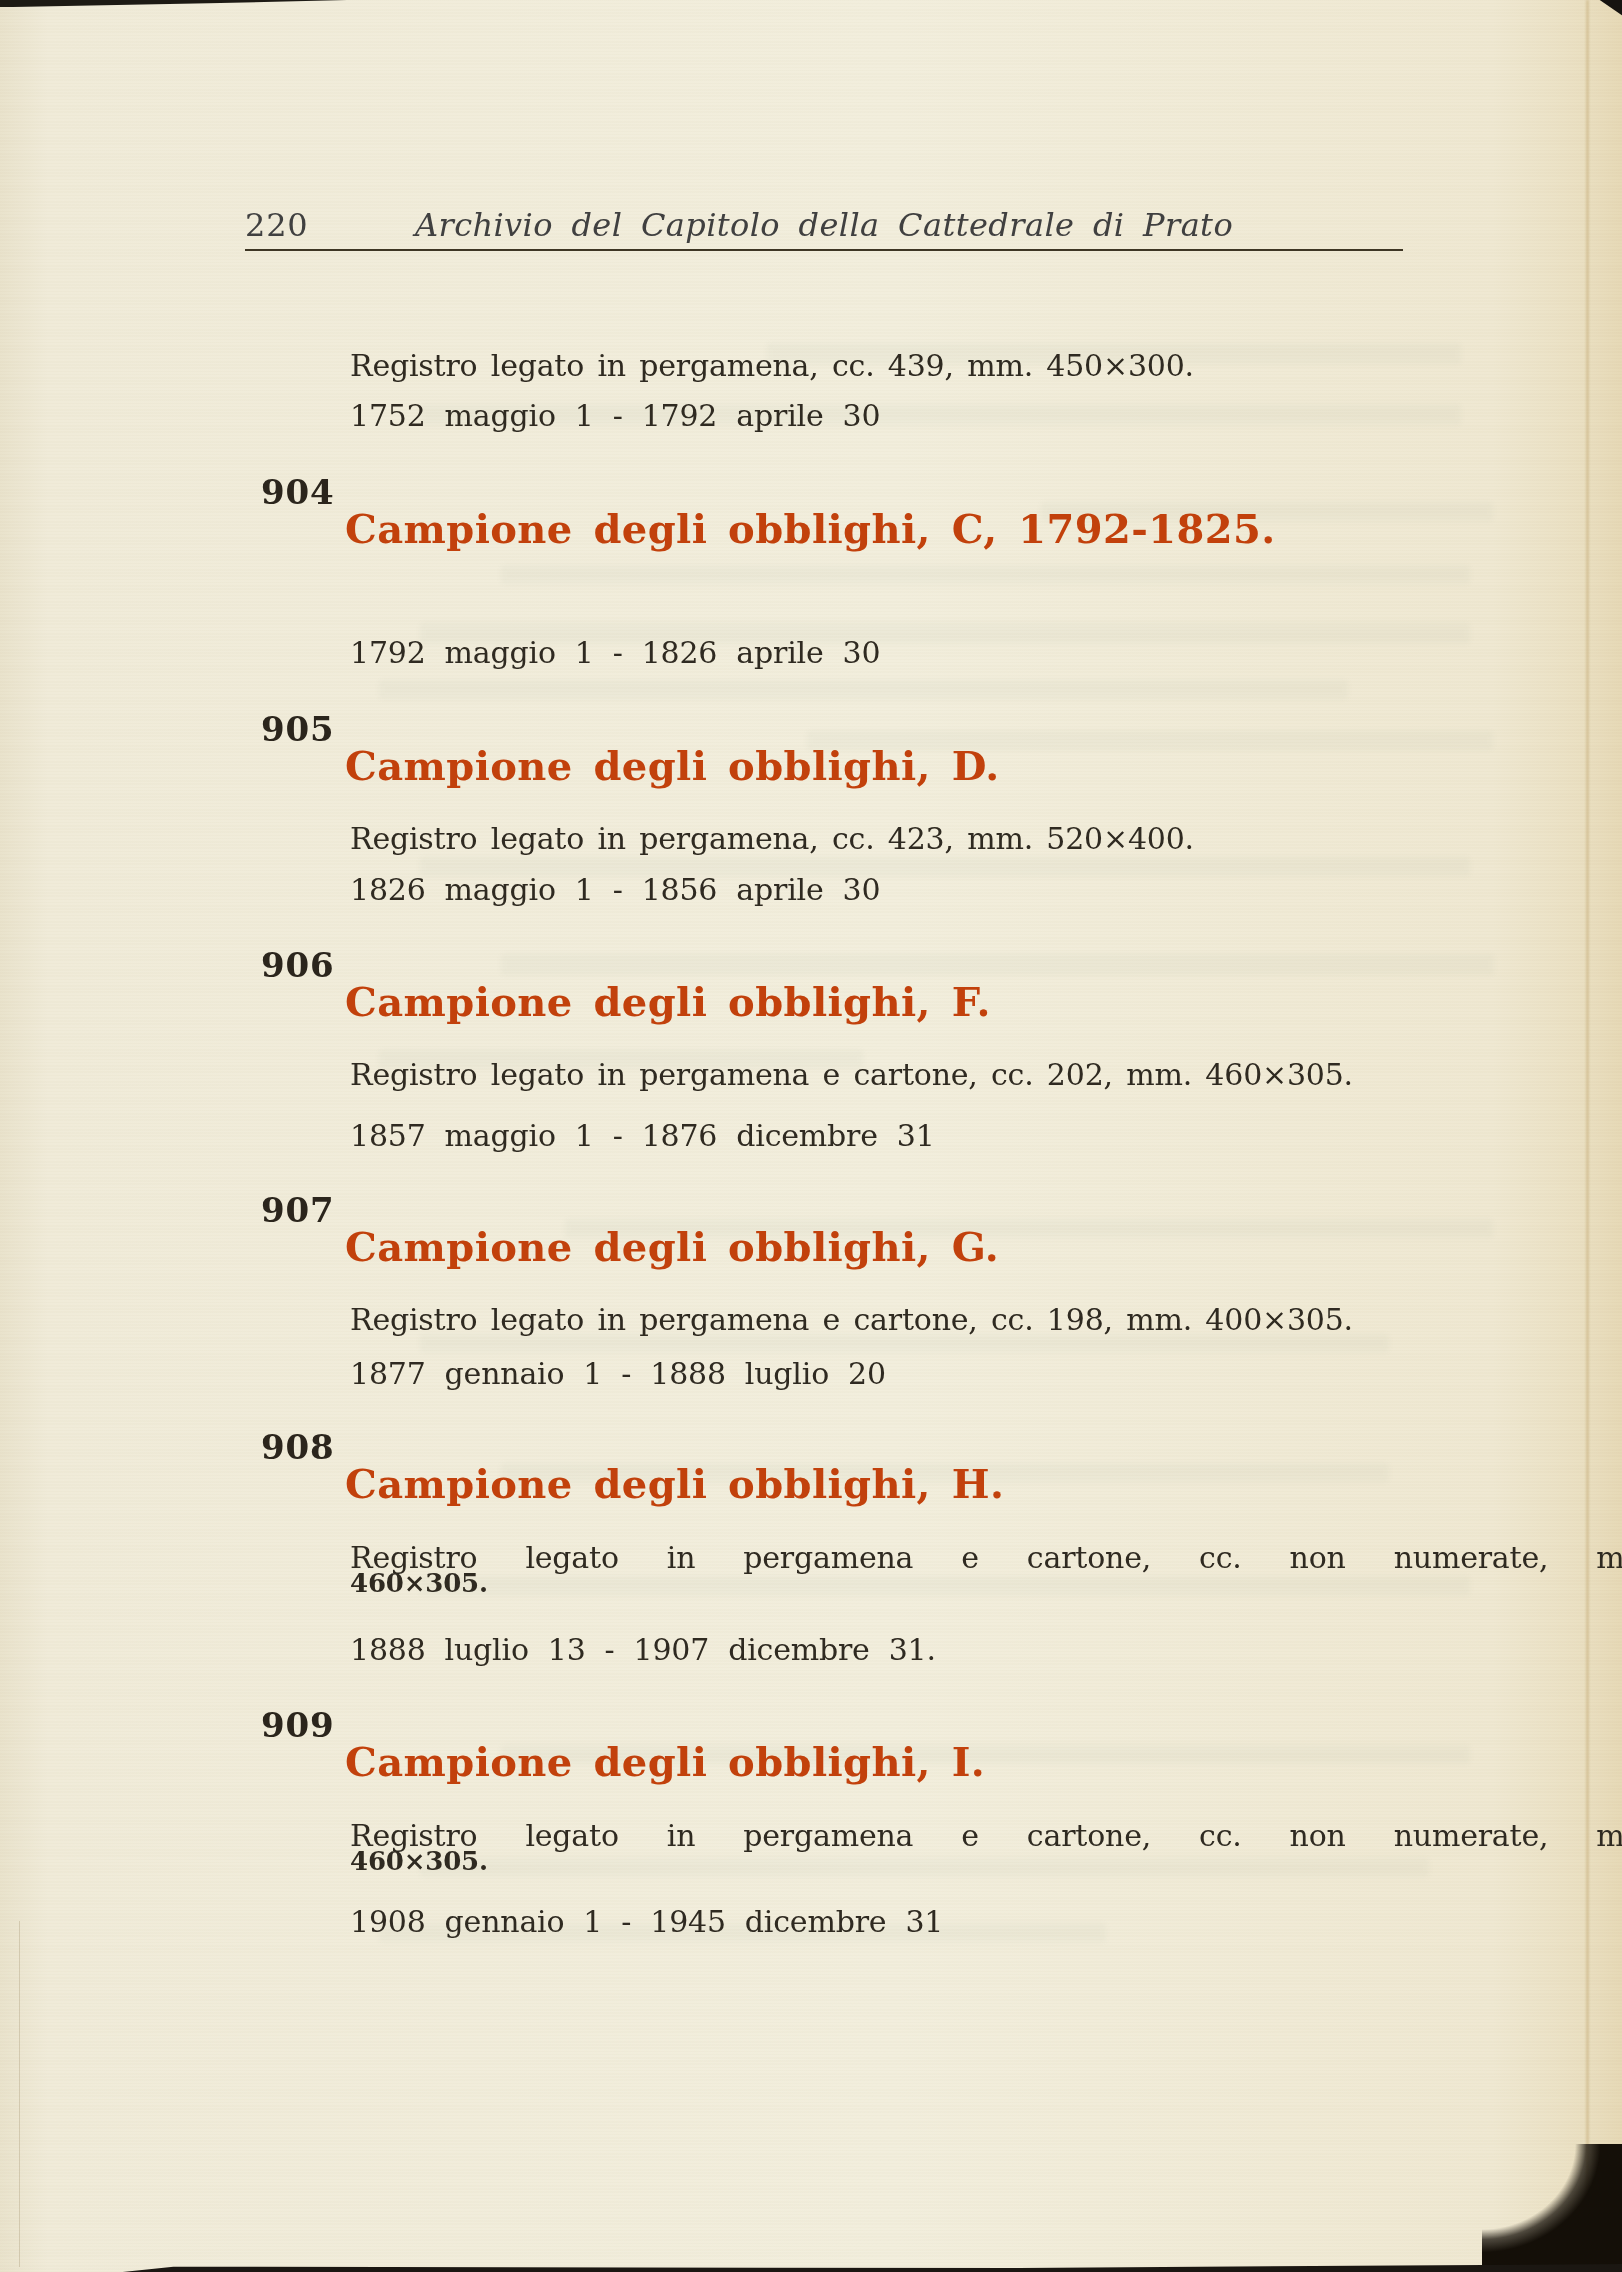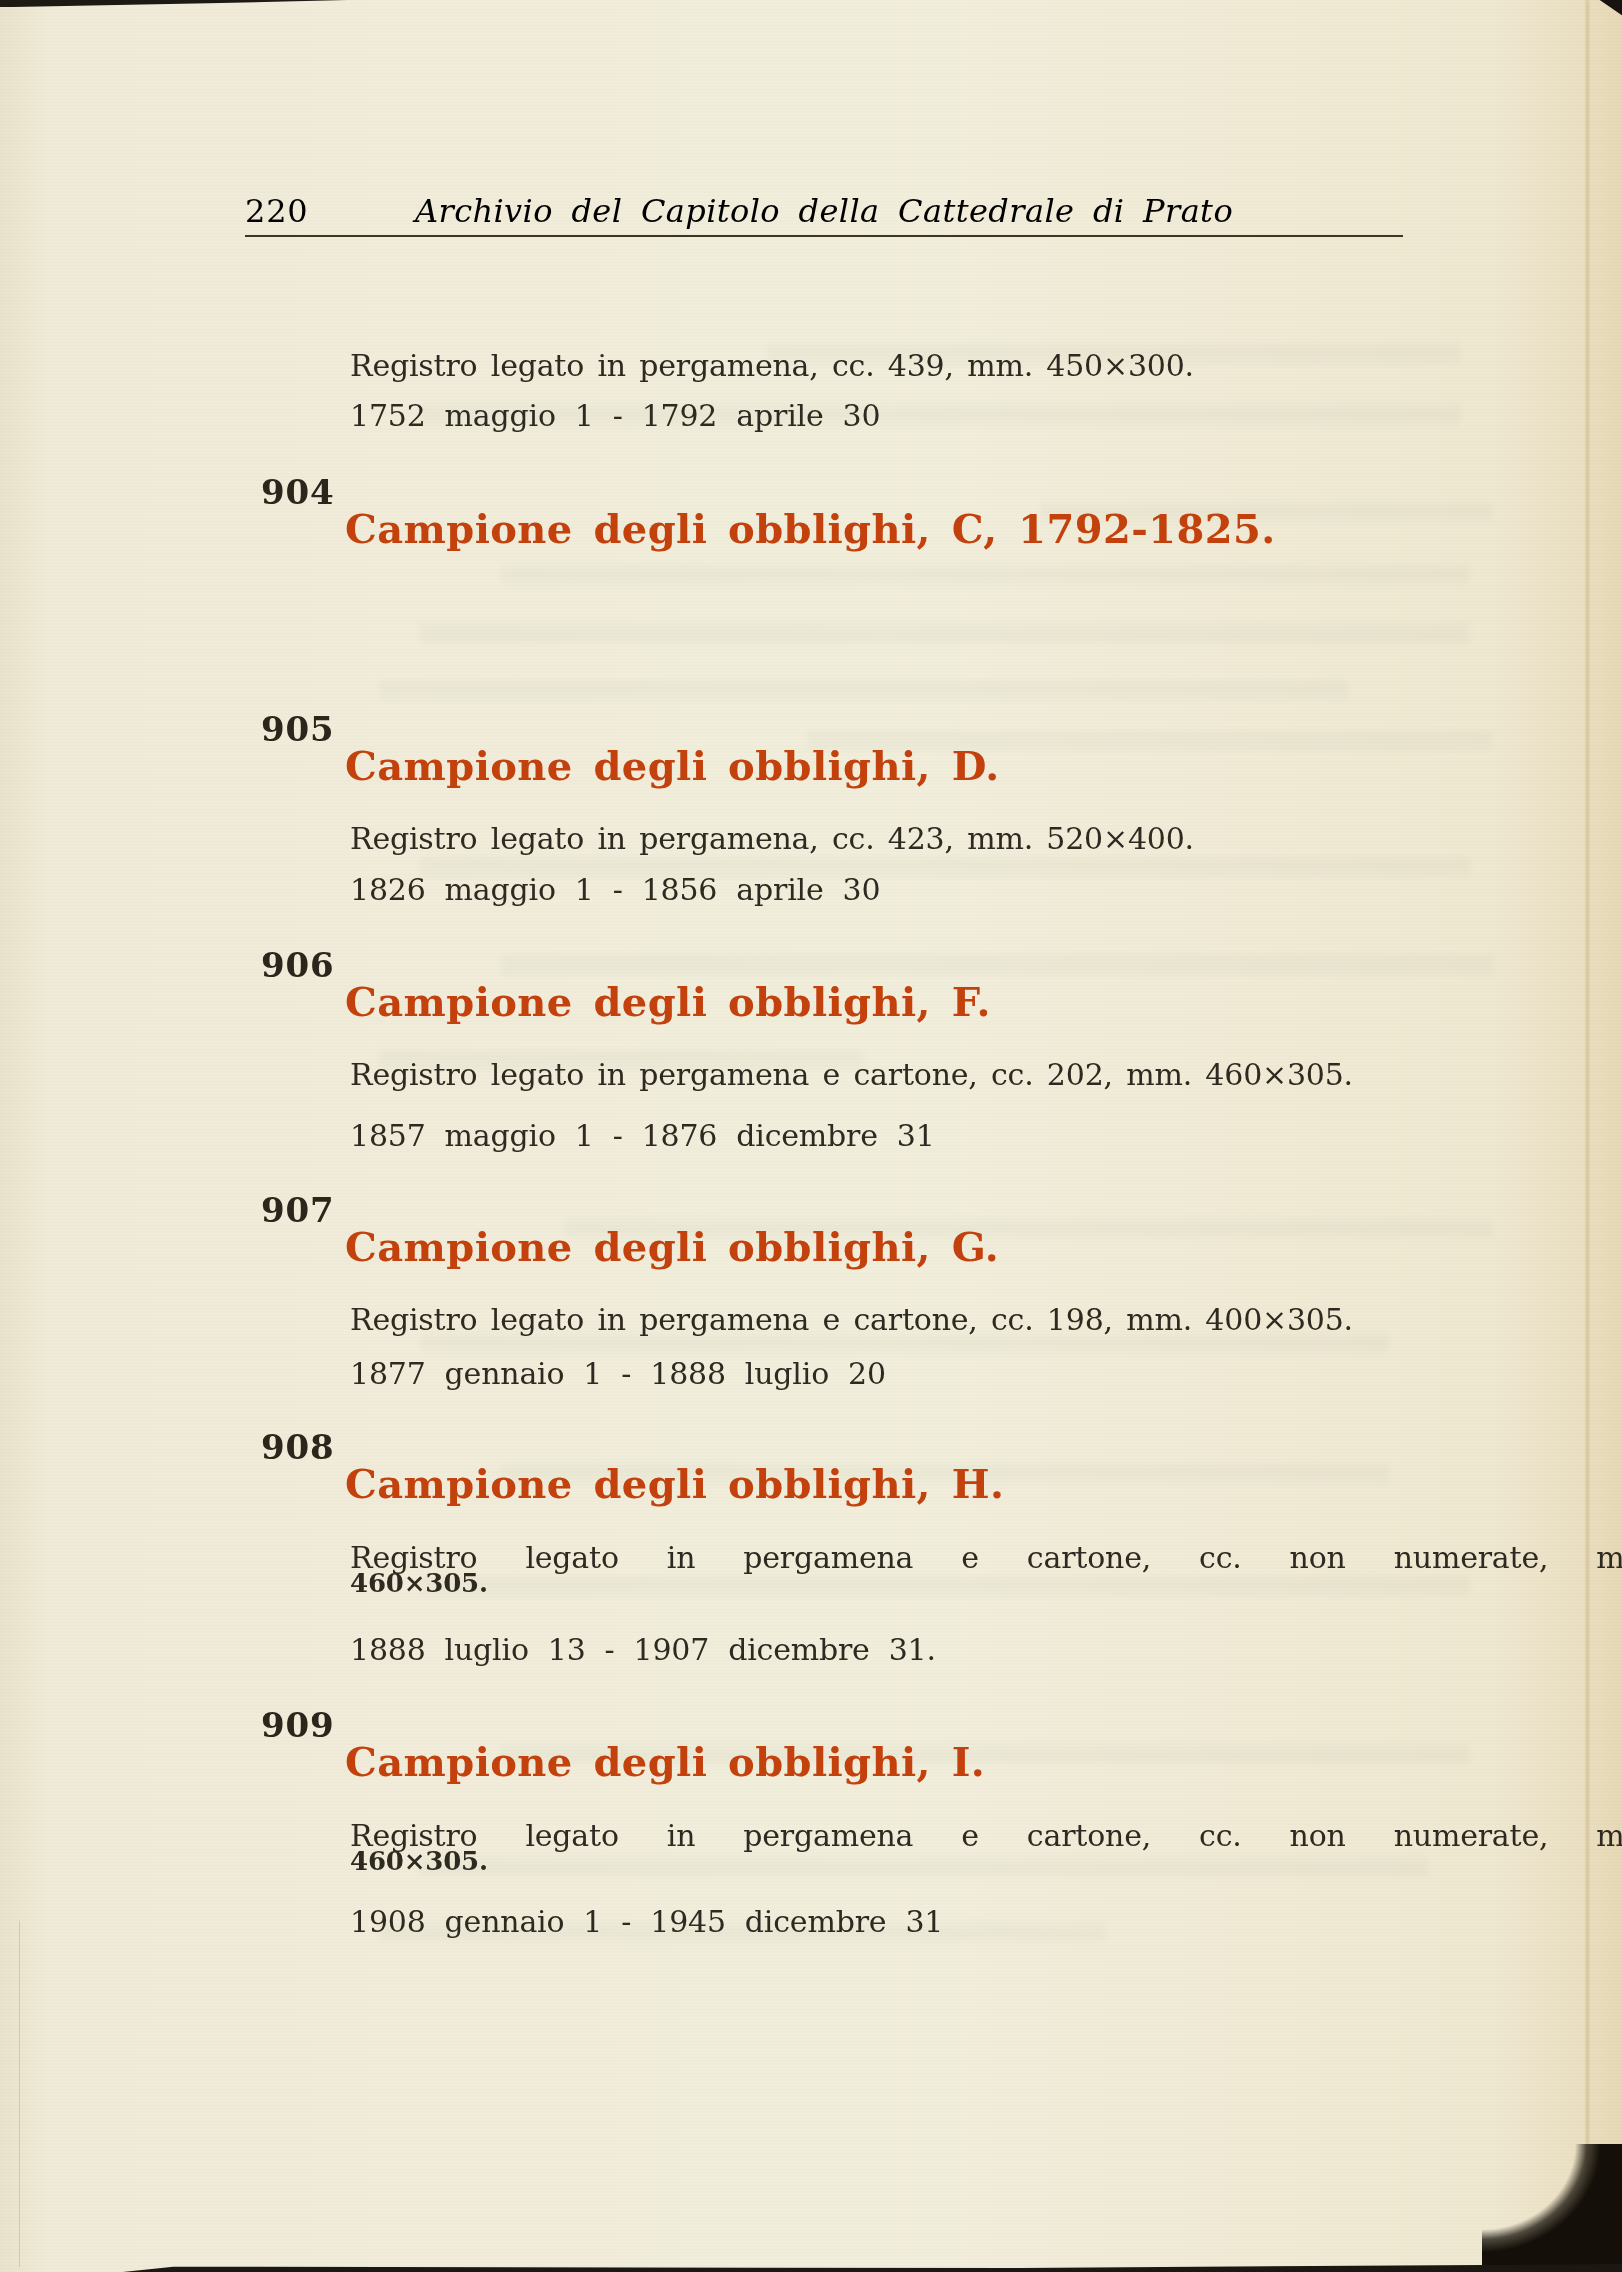--- a/index.html
+++ b/index.html
@@ -20,22 +20,22 @@
     clip-path:polygon(15% 0,100% 0,100% 100%);}
   .edge-bottom{position:absolute;bottom:0;left:113px;right:0;height:9px;background:#1b1712;
     clip-path:polygon(0 100%,4% 30%,60% 45%,100% 0,100% 100%);}
   .corner-blob{position:absolute;right:0;bottom:0;width:141px;height:129px;
     background:radial-gradient(ellipse 141px 129px at 0% 0%,rgba(0,0,0,0) 0 66%,rgba(25,20,13,.75) 74%,#140f08 84%);}
   .crease-right{position:absolute;top:0;bottom:0;left:1586px;width:3.2px;
     background:rgba(186,156,94,.38);filter:blur(0.8px);}
   .left-page-edge{position:absolute;left:18.6px;top:1921px;bottom:6.5px;width:1.6px;
     background:rgba(165,150,115,.35);}
   
-  .header{position:absolute;left:245px;top:189px;width:1158px;height:46px;
-    border-bottom:2.4px solid #3e3624;color:#000000;}
+  .header{position:absolute;left:245px;top:203px;width:1158px;height:46px;
+    border-bottom:2.4px solid #3e3624;color:#404040;}
   .pagenum{position:absolute;left:0;top:3.2px;font-size:32px;letter-spacing:0.8px;}
   .running-title{position:absolute;left:0;right:0;top:3.2px;text-align:center;
     font-style:italic;font-size:32px;word-spacing:8px;letter-spacing:0.4px;}
   
   .block{position:absolute;color:#2f2a21;}
   .enum{position:absolute;left:0;top:0;font-size:34px;font-weight:700;color:#2b251c;letter-spacing:0.8px;}
   .etitle{position:absolute;left:84px;top:0;font-size:40px;color:#c2410c;
     letter-spacing:0.4px;word-spacing:6.5px;white-space:nowrap;}
   .edesc{position:absolute;left:89px;top:85px;font-size:30px;letter-spacing:-0.2px;
     word-spacing:4px;white-space:nowrap;line-height:1;}
@@ -78,20 +78,21 @@
 </div>
 
 <div class="block cont" style="left:350px;top:321px;width:1053px;height:81px">
   <p class="edesc">Registro legato in pergamena, cc. 439, mm. 450×300.</p>
   <p class="edate">1752 maggio 1 - 1792 aprile 30</p>
 </div>
 
 <div class="block" style="left:261px;top:472px;width:1142px;height:186px">
   <span class="enum">904</span>
   <h2 class="etitle">Campione degli obblighi, C, 1792-1825.</h2>
+  <p class="edate" style="top:136px">1792 maggio 1 - 1826 aprile 30</p>
 </div>
 
 <div class="block" style="left:261px;top:709px;width:1142px;height:186px">
   <span class="enum">905</span>
   <h2 class="etitle">Campione degli obblighi, D.</h2>
   <p class="edesc">Registro legato in pergamena, cc. 423, mm. 520×400.</p>
   <p class="edate" style="top:136px">1826 maggio 1 - 1856 aprile 30</p>
 </div>
 
 <div class="block" style="left:261px;top:945px;width:1142px;height:186px">

